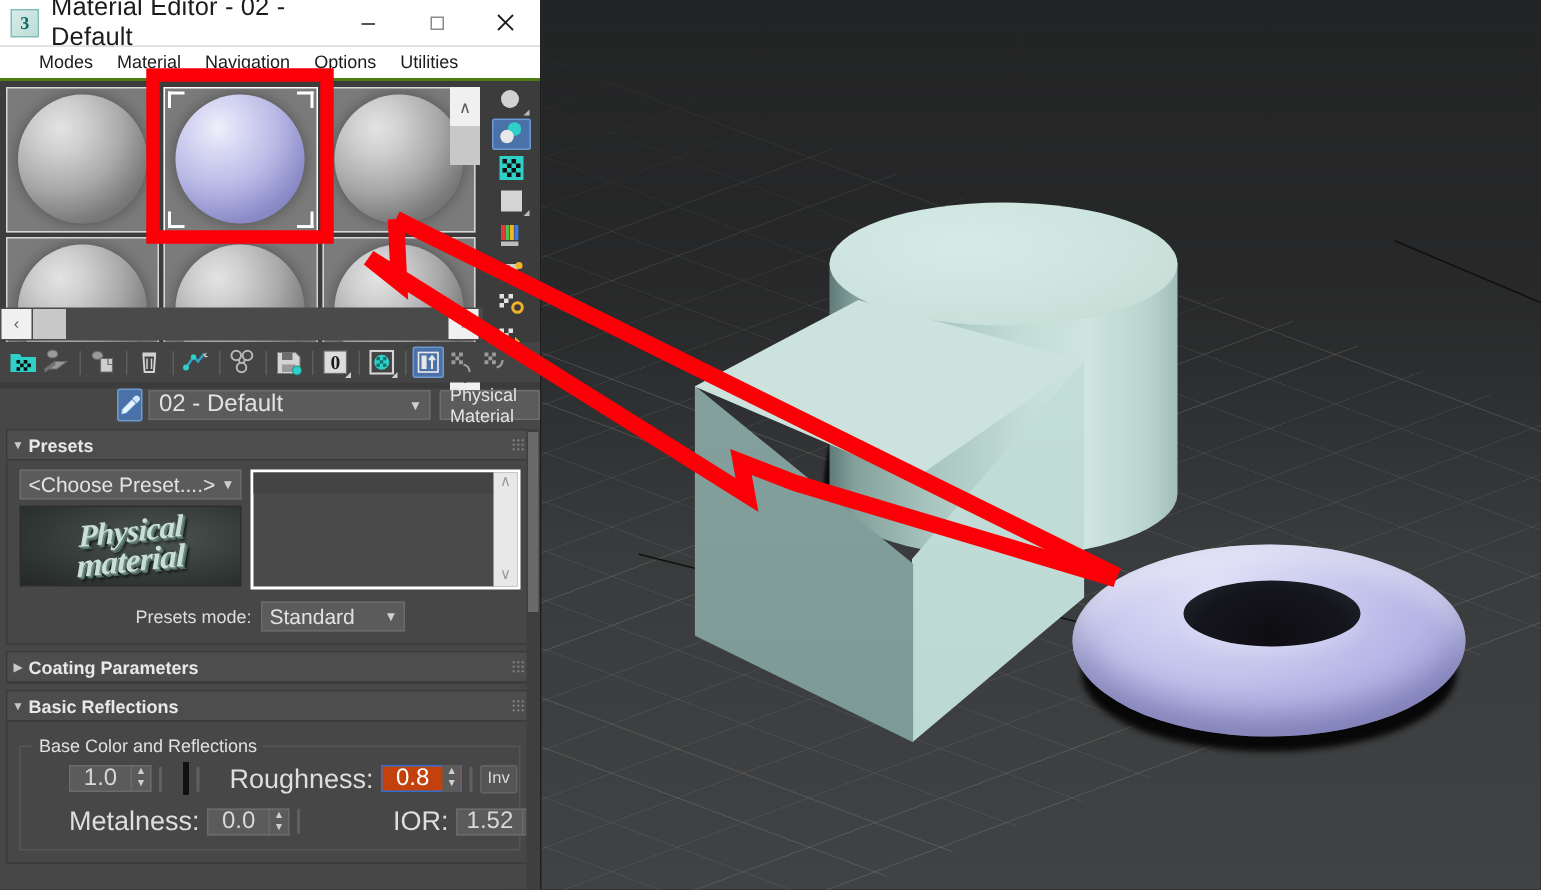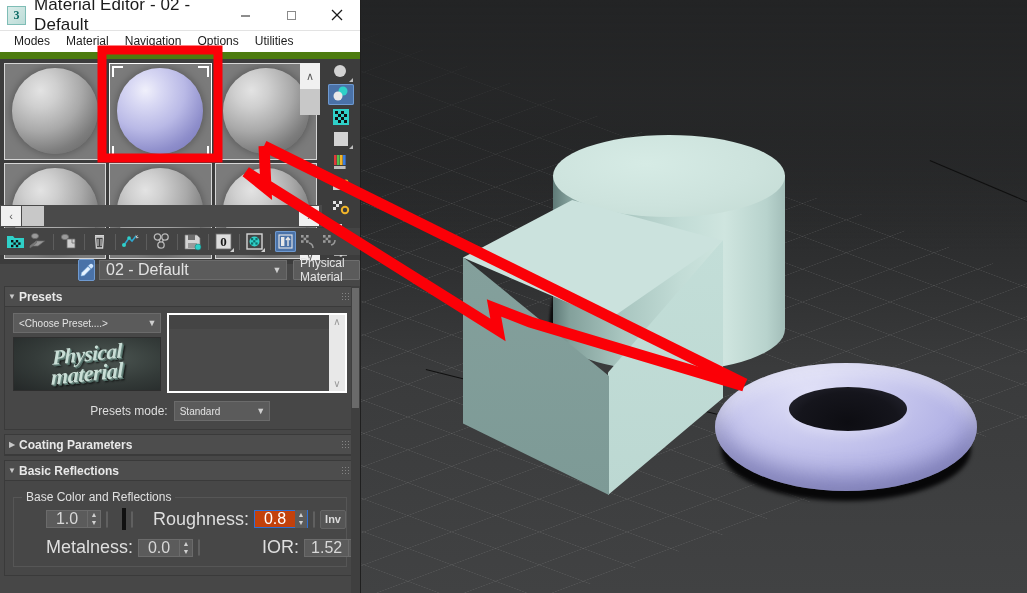--- a/index.html
+++ b/index.html
@@ -113,21 +113,21 @@
     flex:1;font-size:17px;color:#1b1b1b;letter-spacing:.1px;
   }
   .win-btn{
     width:46px;height:30px;display:flex;align-items:center;justify-content:center;
     color:#1b1b1b;font-size:13px;
   }
   .win-btn svg{display:block;}
   
   #menubar{
     height:21px;background:#ffffff;display:flex;align-items:flex-start;
-    padding-left:6px;border-bottom:7px solid #4d7c0f;
+    padding-left:18px;border-bottom:2px solid #4d7c0f;
   }
   #menubar .menu-item{
     font-size:12px;color:#1b1b1b;padding:0 8px;line-height:21px;
   }
 
   
   #slots-area{
     position:relative;background:#3c3c3c;height:205px;padding:3px 0 0 3px;
     box-sizing:border-box;
   }
@@ -240,21 +240,21 @@
   }
   .roll-body{padding:6px 8px 8px 8px;}
 
   
   #preset-row{display:flex;gap:6px;}
   #preset-left{width:148px;}
   .combo{
     height:20px;background:#5b5b5b;border:1px solid #6b6b6b;display:flex;align-items:center;
     box-sizing:border-box;
   }
-  .combo .ctext{flex:1;font-size:10px;color:#e2e2e2;padding-left:5px;white-space:nowrap;overflow:hidden;}
+  .combo .ctext{flex:1;font-size:14px;color:#e2e2e2;padding-left:5px;white-space:nowrap;overflow:hidden;}
   .combo .carrow{width:16px;text-align:center;color:#cfcfcf;font-size:9px;}
   #preset-thumb{
     margin-top:4px;width:148px;height:54px;
     background:
       radial-gradient(ellipse at 60% 40%, #4d5753 0%, #343b39 55%, #242828 100%);
     position:relative;overflow:hidden;border:1px solid #2e2e2e;box-sizing:border-box;
   }
   #preset-thumb .pt1,#preset-thumb .pt2{
     position:absolute;left:50%;transform:translateX(-50%) skewY(-6deg);
     font-family:"Liberation Serif",serif;font-weight:bold;font-style:italic;
@@ -301,21 +301,21 @@
   .spin.hot{background:#c2410c;border-color:#2e6fd4;}
   .spin.hot .sv{color:#ffffff;}
   .spin.hot .sarr{background:#5b5b5b;color:#d0d0d0;border-left:none;}
   .mapbtn{width:15px;height:15px;background:#565656;border:1px solid #606060;margin-left:5px;border-radius:2px;}
   .swatch{
     width:44px;height:22px;background:#b3b6f5;border:2px solid #111111;margin-left:14px;
     box-sizing:border-box;
   }
   .invbtn{
     margin-left:5px;height:17px;background:#555555;border:1px solid #646464;
-    font-size:11px;color:#dcdcdc;display:flex;align-items:center;padding:0 4px;border-radius:2px;font-weight:bold;
+    font-size:11px;color:#dcdcdc;display:flex;align-items:center;padding:0 4px;border-radius:2px;
   }
 
   
   #panel-scroll{
     position:absolute;right:0;top:286px;width:9px;bottom:0;background:#3f3f3f;
   }
   #panel-scroll .ps-thumb{position:absolute;left:1px;top:2px;width:7px;height:120px;background:#6a6a6a;}
 
   
   #annot{position:absolute;left:0;top:0;width:1027px;height:593px;pointer-events:none;}

